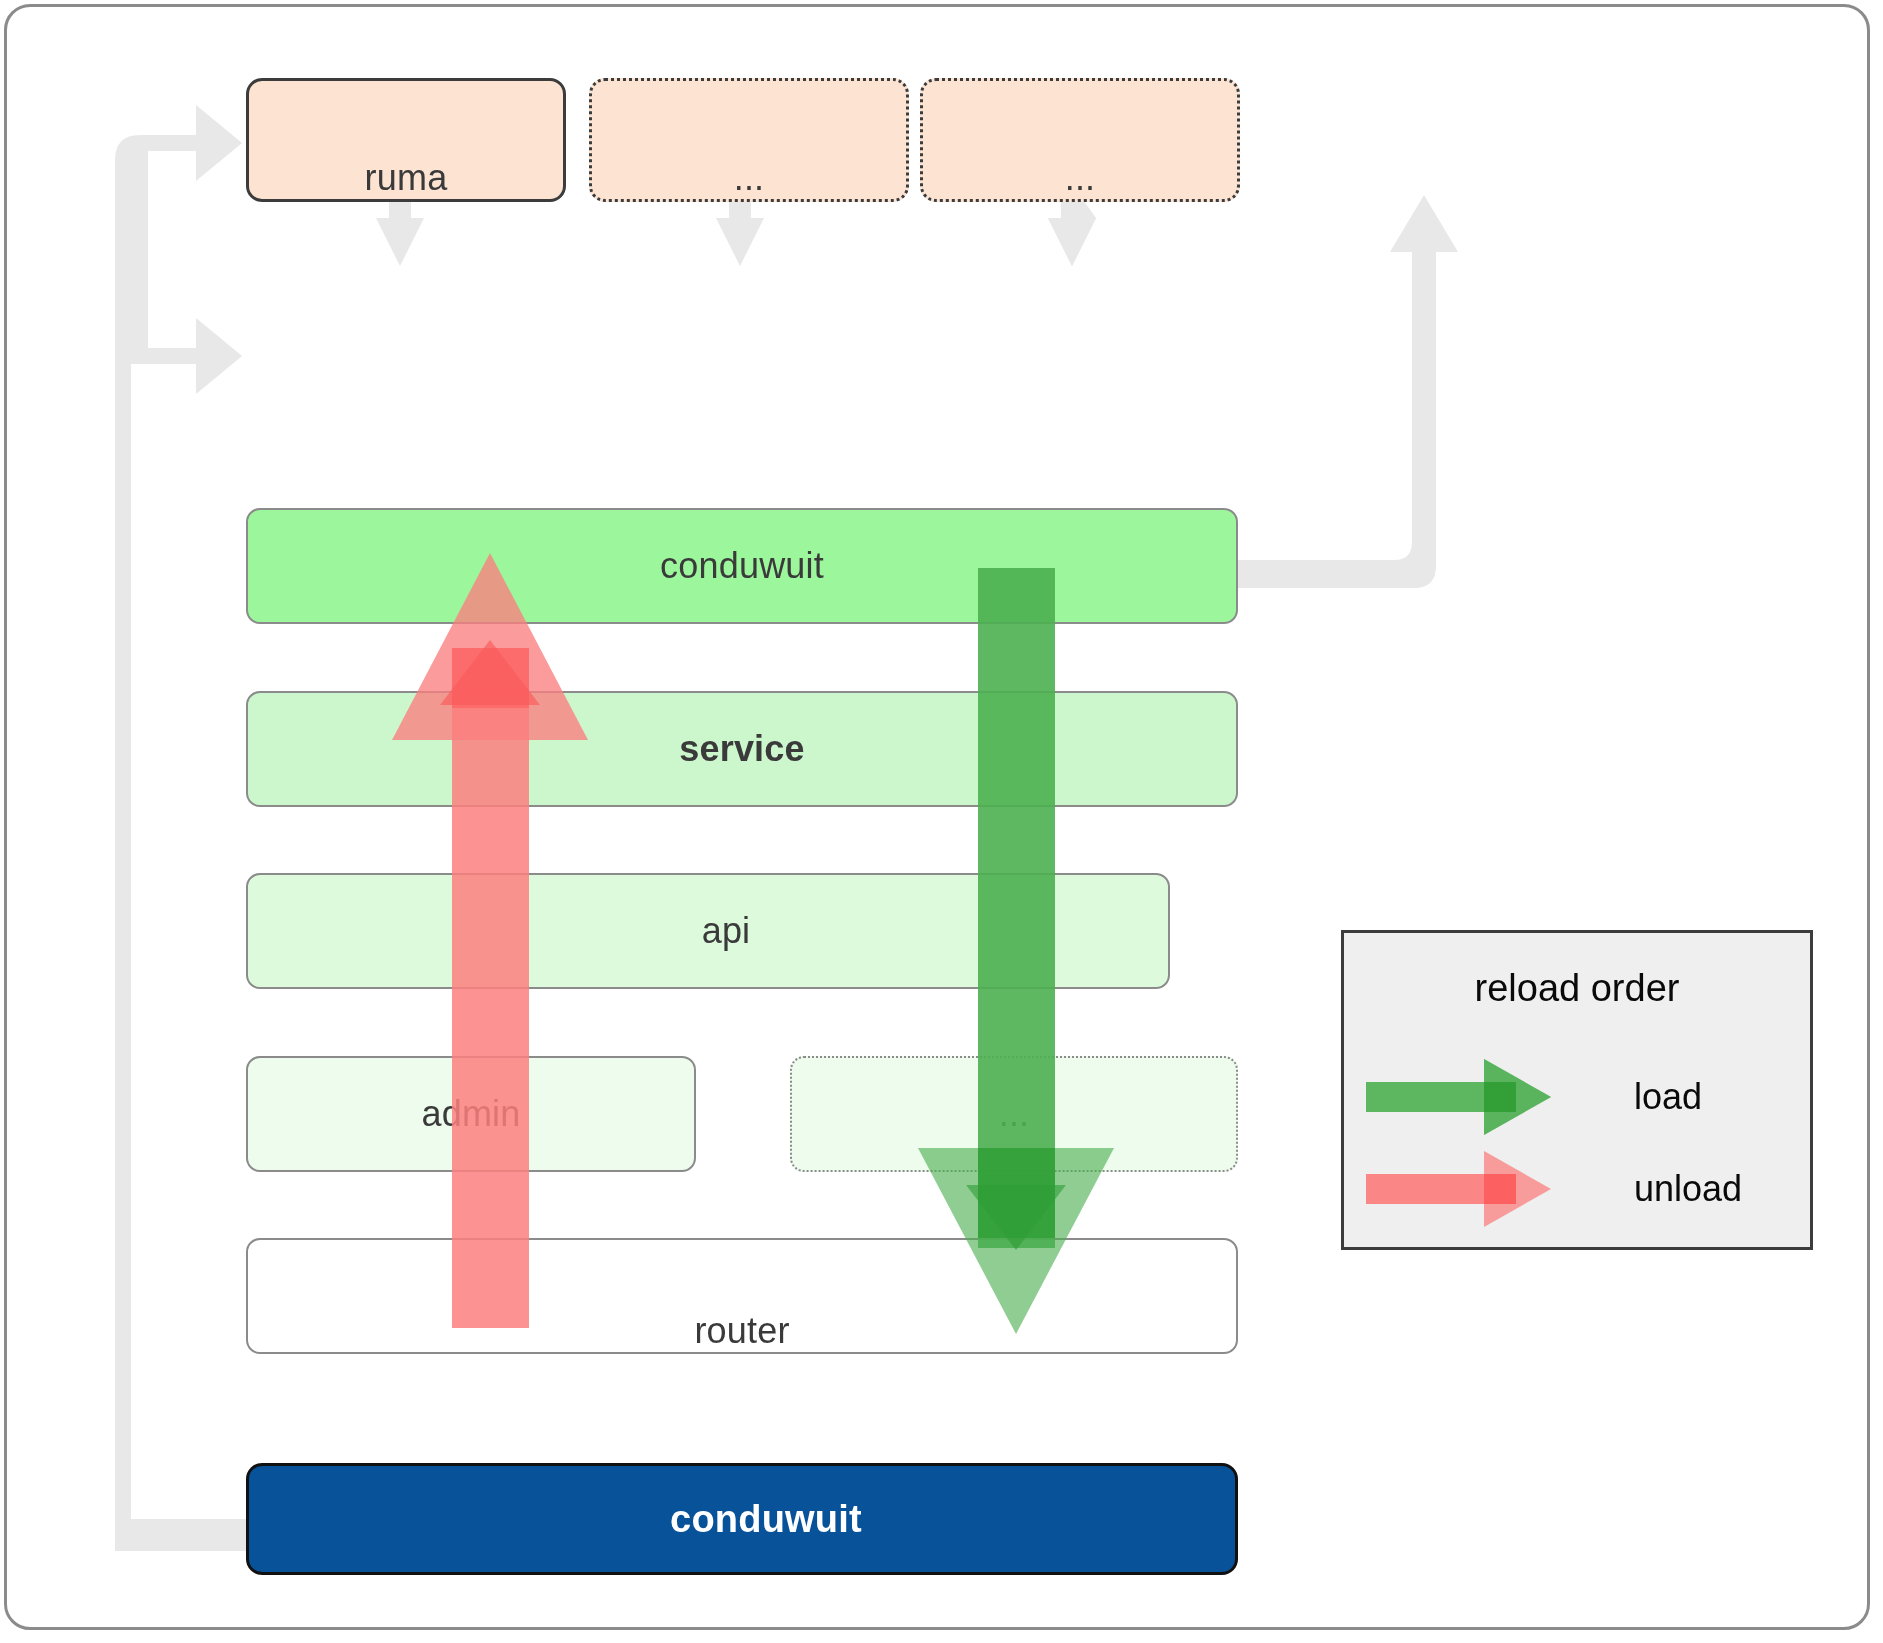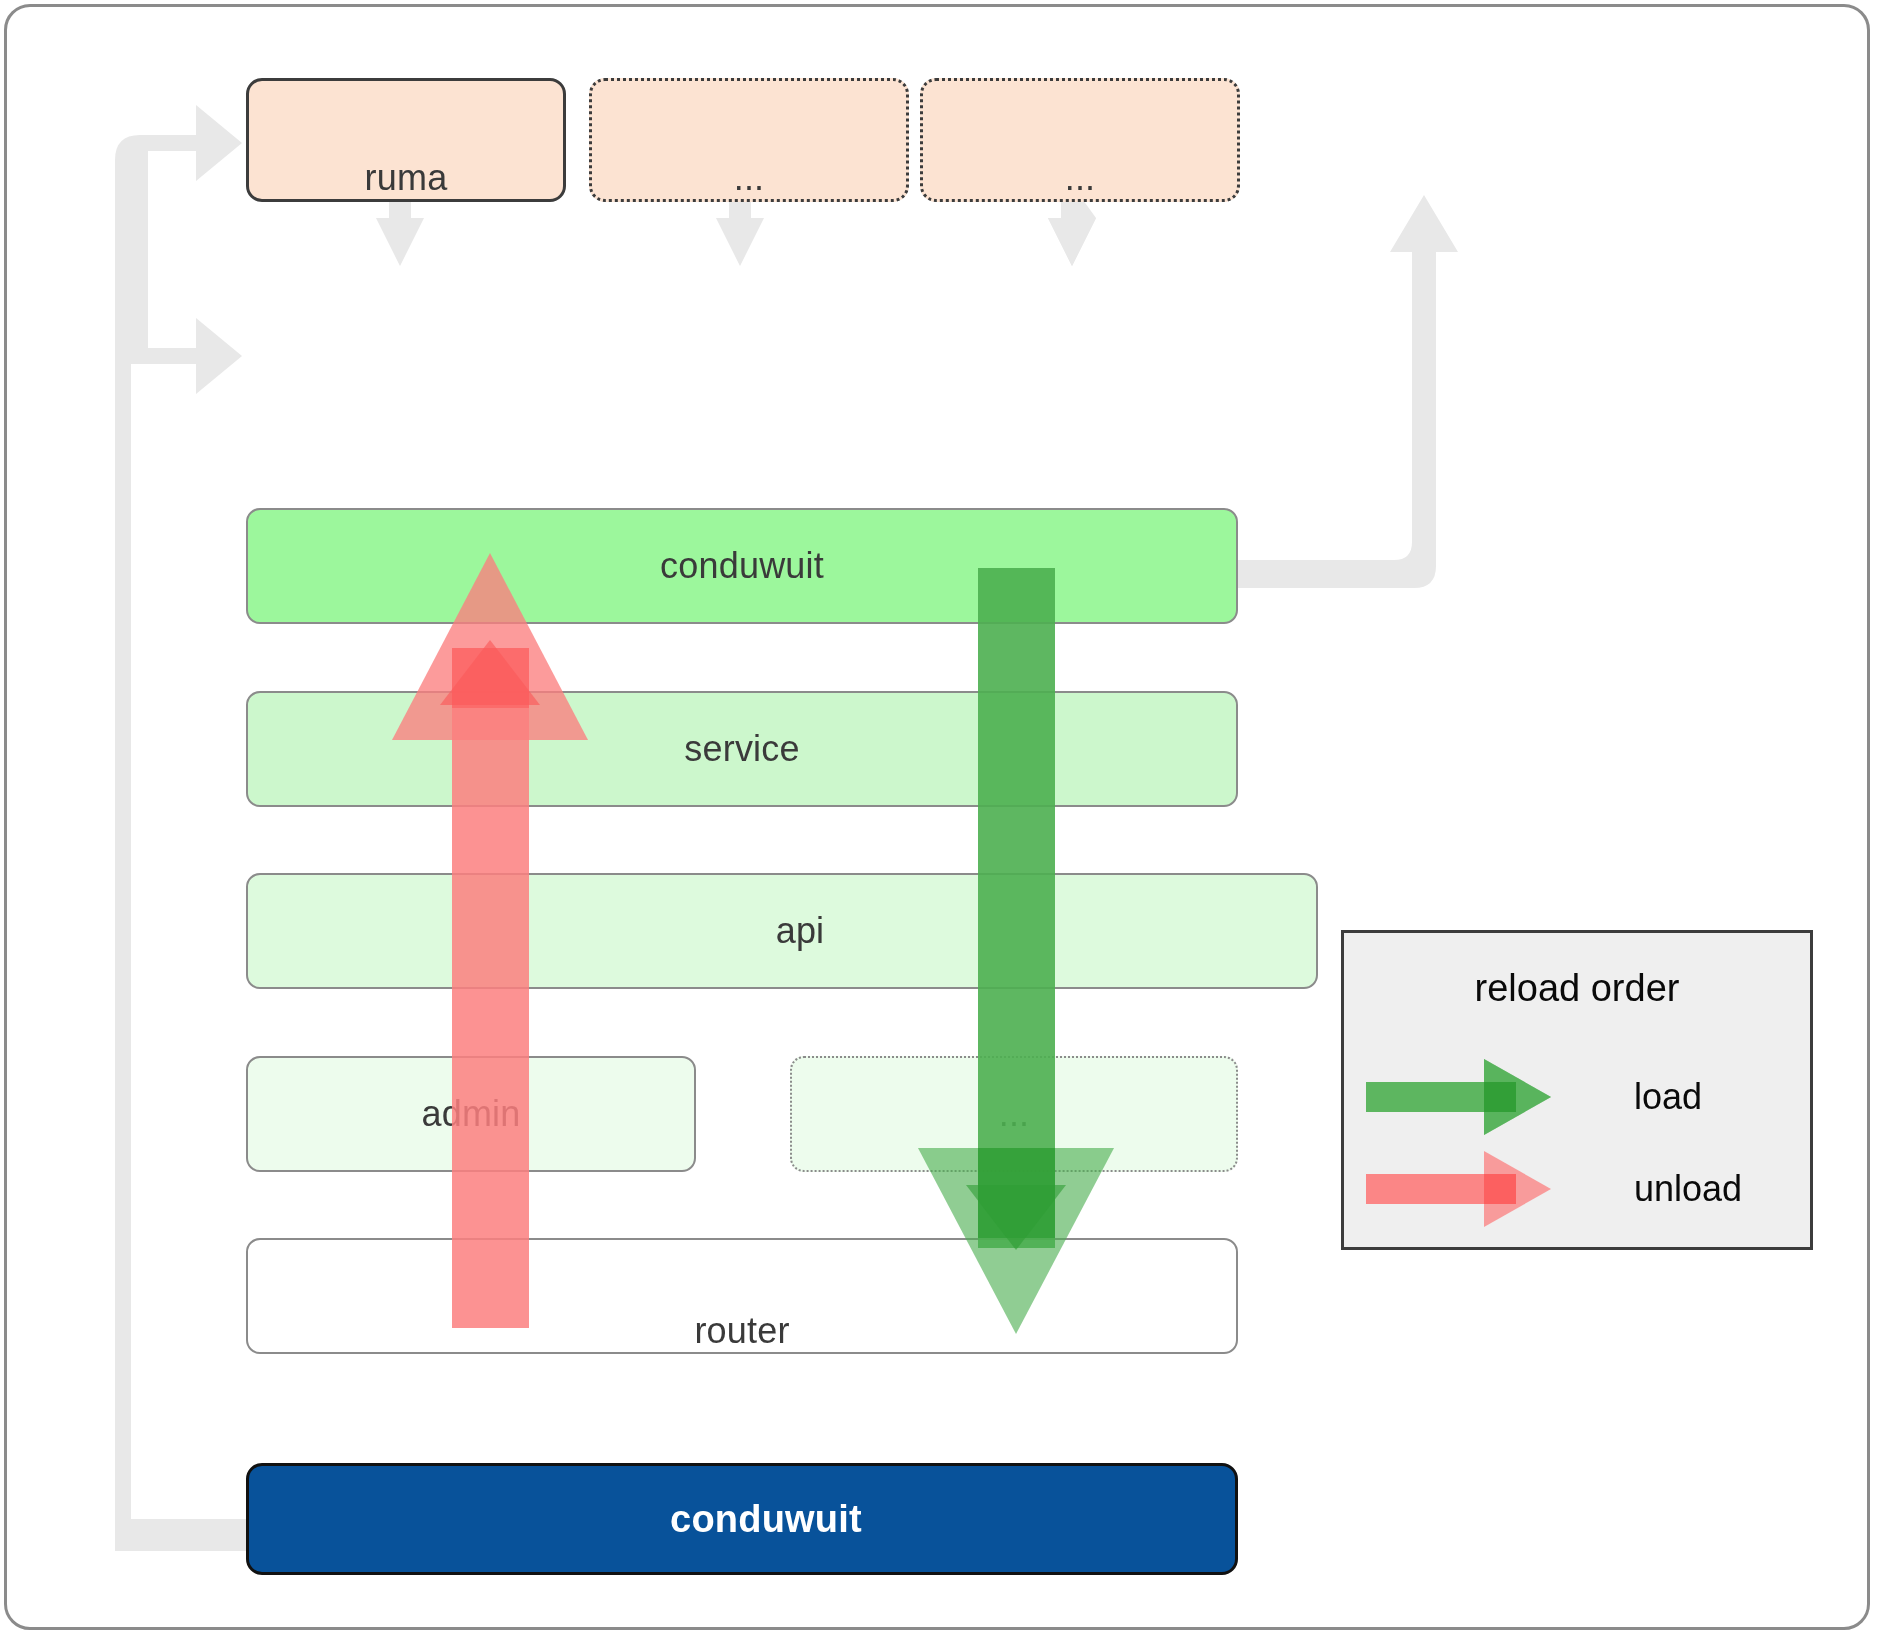--- a/index.html
+++ b/index.html
@@ -150,25 +150,25 @@
   <div class="node dep optional" style="left:920px; top:78px; width:320px; height:124px;">
     <span class="lbl">...</span>
   </div>
 
 
 
   <div class="node layer l-database" style="left:246px; top:508px; width:992px; height:116px;">
     <span class="lbl">conduwuit</span>
   </div>
 
-  <div class="node layer l-service" style="left:246px; top:691px; width:992px; height:116px;">
+  <div class="node layer l-service" style="left:246px; top:691px; width:992px; height:116px;font-weight:bold;">
     <span class="lbl">service</span>
   </div>
 
-  <div class="node layer l-api" style="left:246px; top:873px; width:1072px; height:116px;padding-left:36px;">
+  <div class="node layer l-api" style="left:246px; top:873px; width:924px; height:116px;padding-left:36px;">
     <span class="lbl">api</span>
   </div>
 
   <div class="node layer l-admin" style="left:246px; top:1056px; width:450px; height:116px;">
     <span class="lbl">admin</span>
   </div>
 
   <div class="node layer l-etc" style="left:790px; top:1056px; width:448px; height:116px;">
     <span class="lbl">...</span>
   </div>

